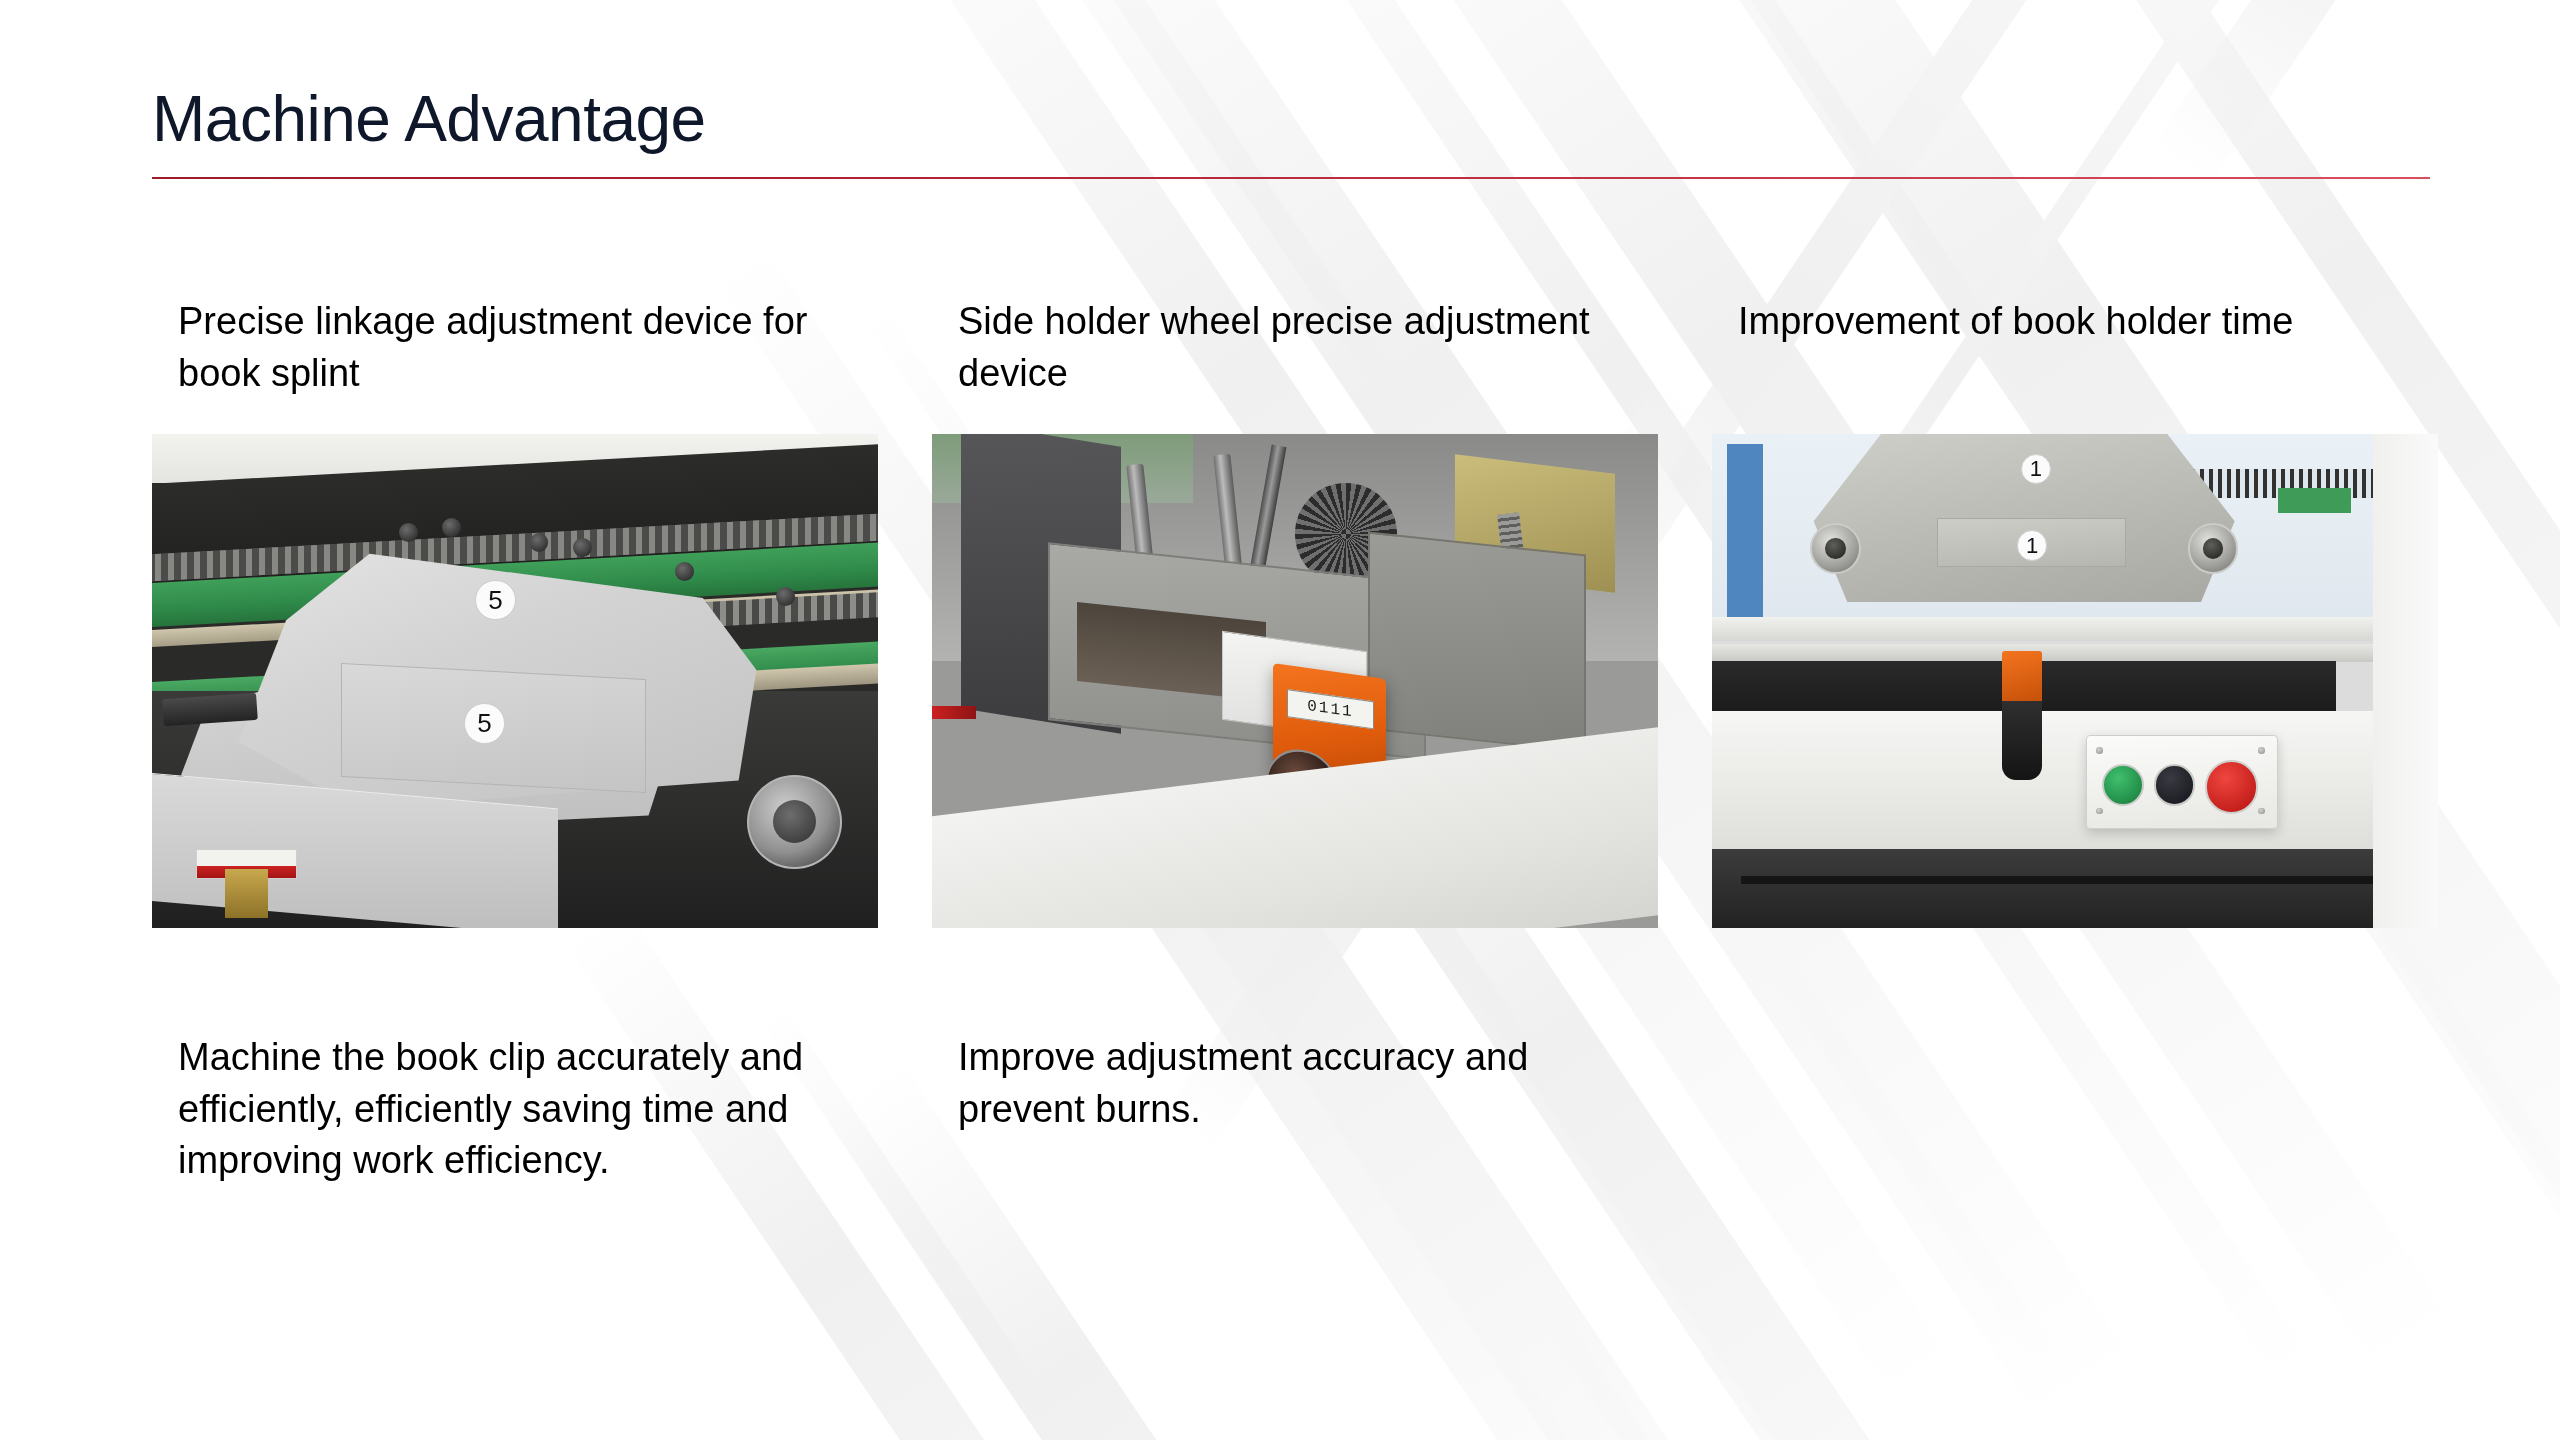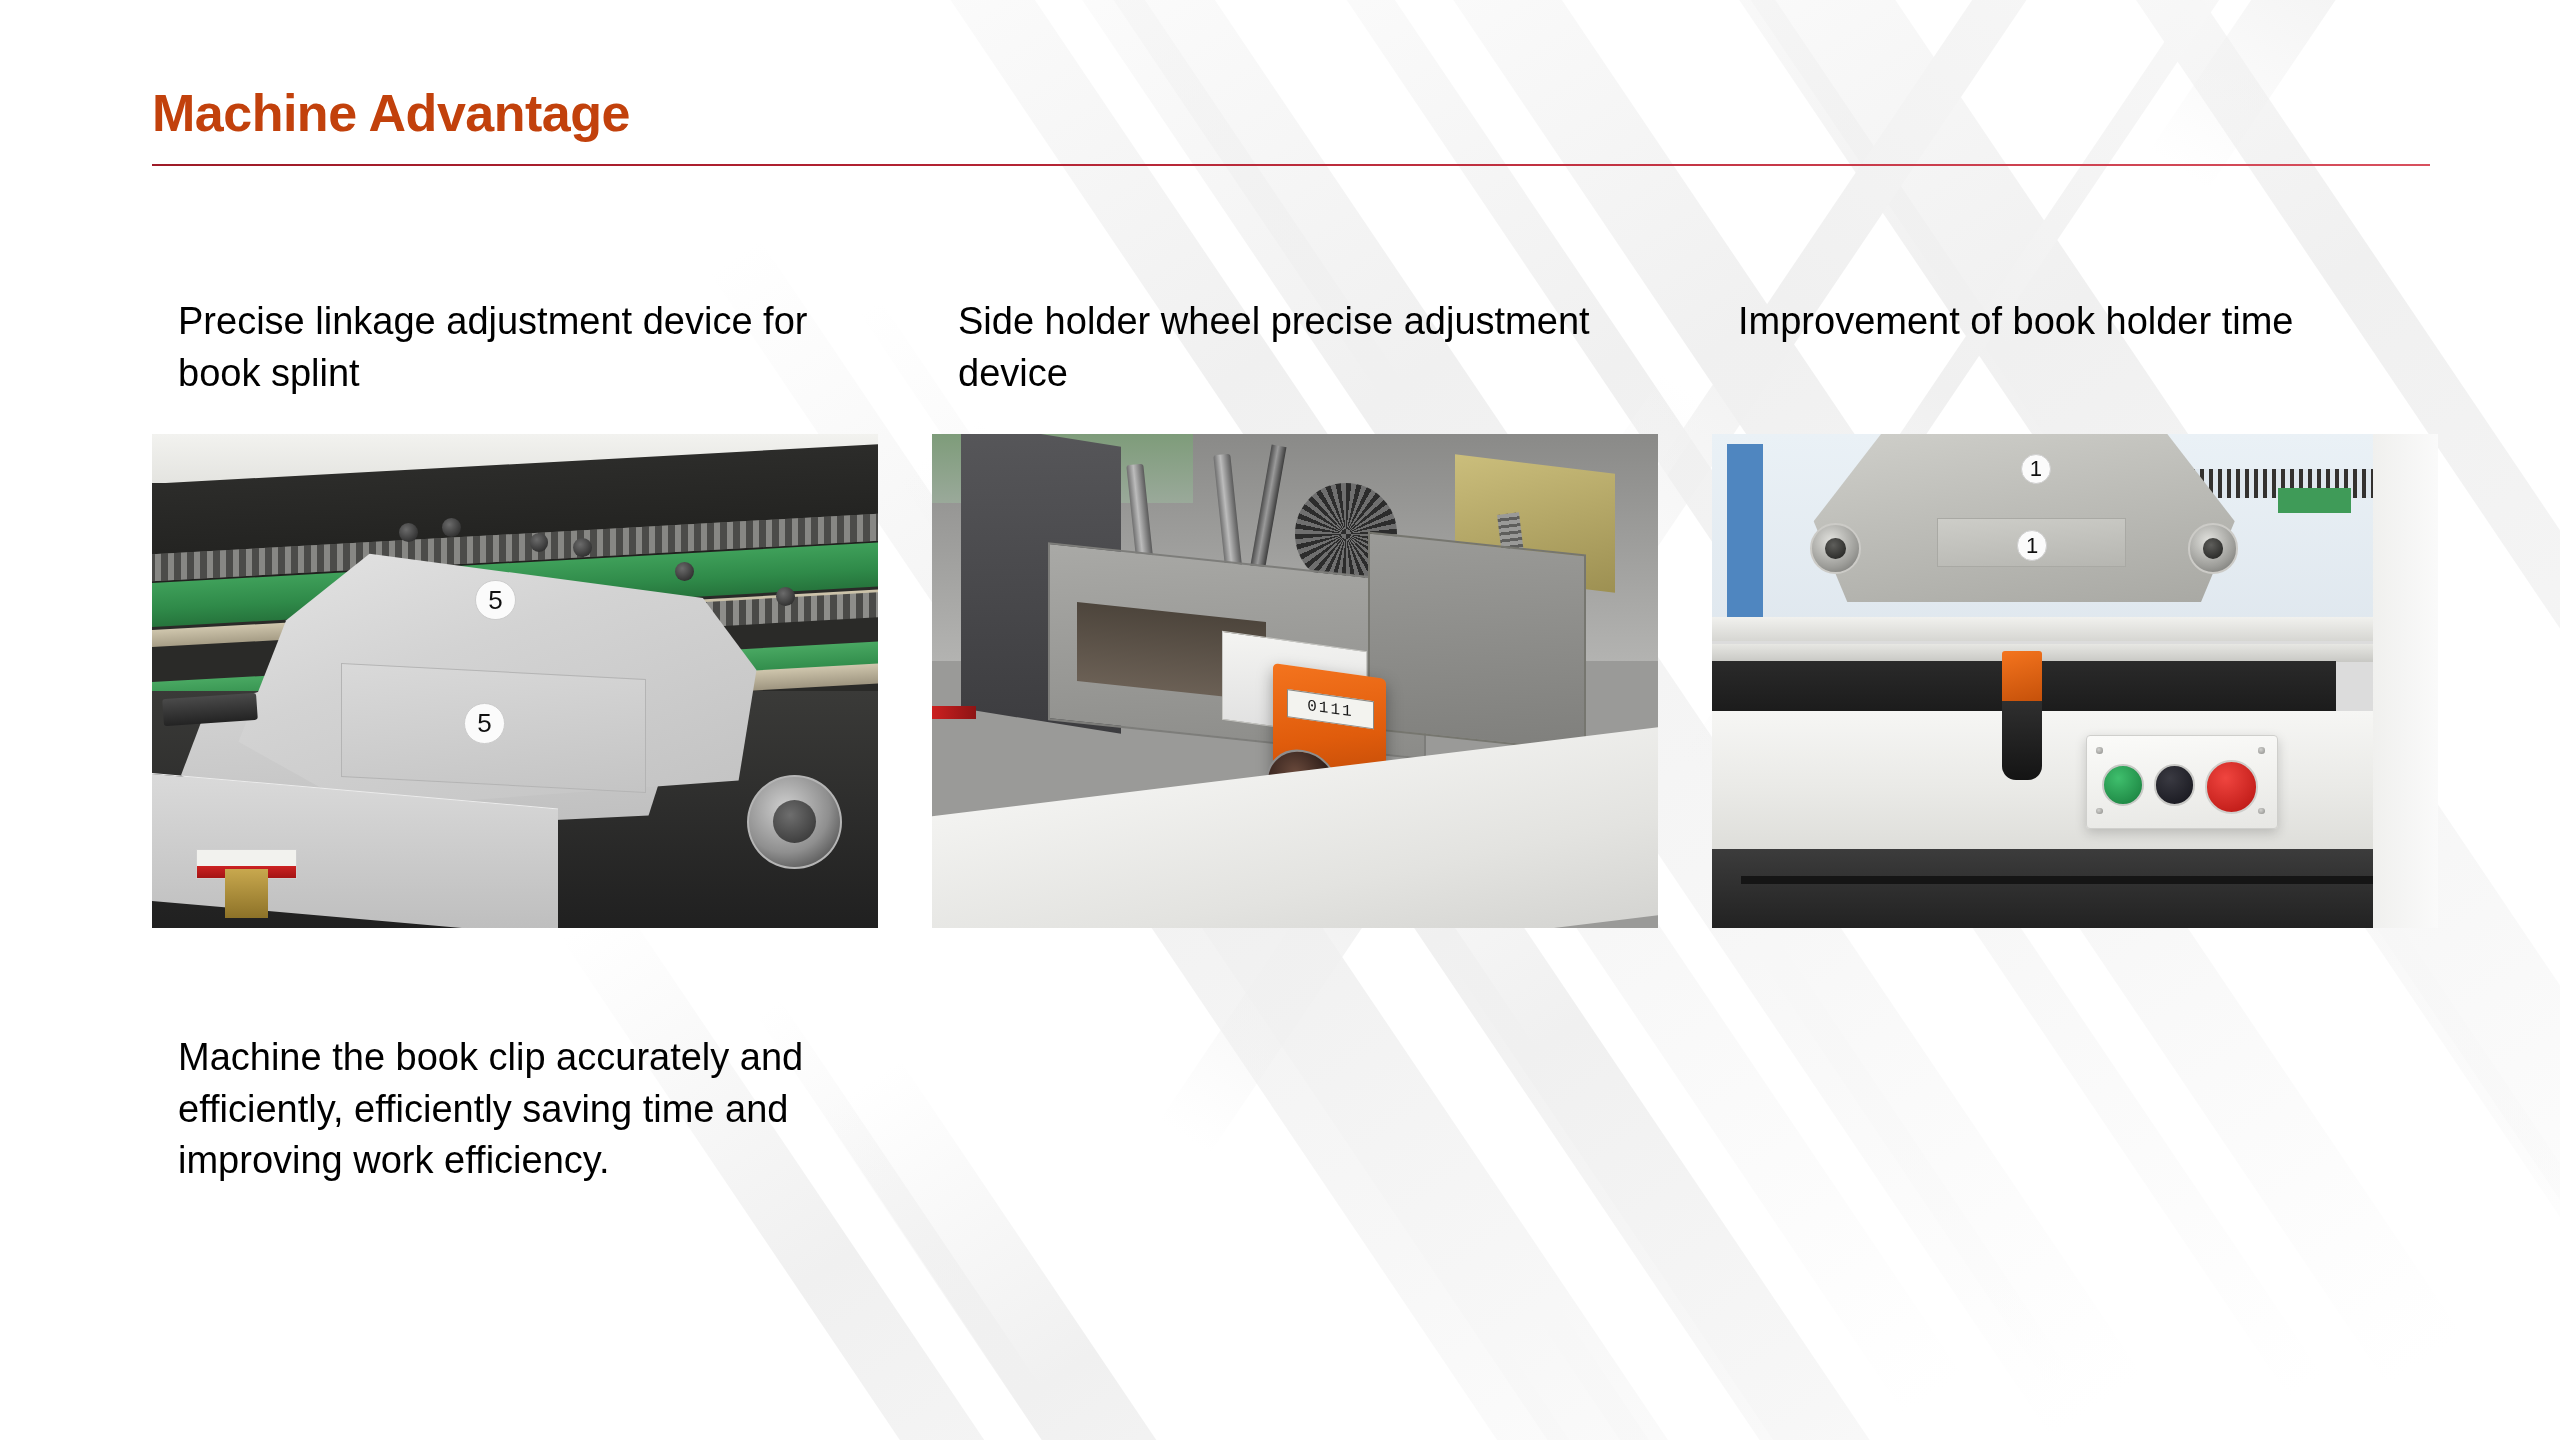--- a/index.html
+++ b/index.html
@@ -34,23 +34,23 @@
 
   
   .header {
     position:absolute;
     left:152px;
     top:86px;
     width:2278px;
     z-index:3;
   }
   .page-title {
-    font-size:52px;
-    font-weight:bold;
-    color:#c2410c;
+    font-size:64px;
+    font-weight:normal;
+    color:#0f172a;
     letter-spacing:-0.5px;
     line-height:1.04;
     white-space:nowrap;
   }
   .title-rule {
     margin-top:24px;
     width:100%;
     height:2px;
     background:linear-gradient(90deg,#9e1b28 0%, #b02030 30%, #c33343 65%, #d8505e 100%);
   }
@@ -517,20 +517,21 @@
           <div class="counter">
             <div class="counter-window">0111</div>
           </div>
           <div class="knob"></div>
           <div class="knob-stem"></div>
           <div class="whitebase"></div>
           <div class="redstrip"></div>
         </div>
       </div>
 
+      <div class="col-caption">Improve adjustment accuracy and prevent burns.</div>
     </div>
 
     <div class="column">
       <div class="col-heading">Improvement of book holder time</div>
 
       <div class="photo p3">
         <div class="photo-inner">
           <div class="skywin"></div>
           <div class="winframe"></div>
           <div class="winframe2"></div>

